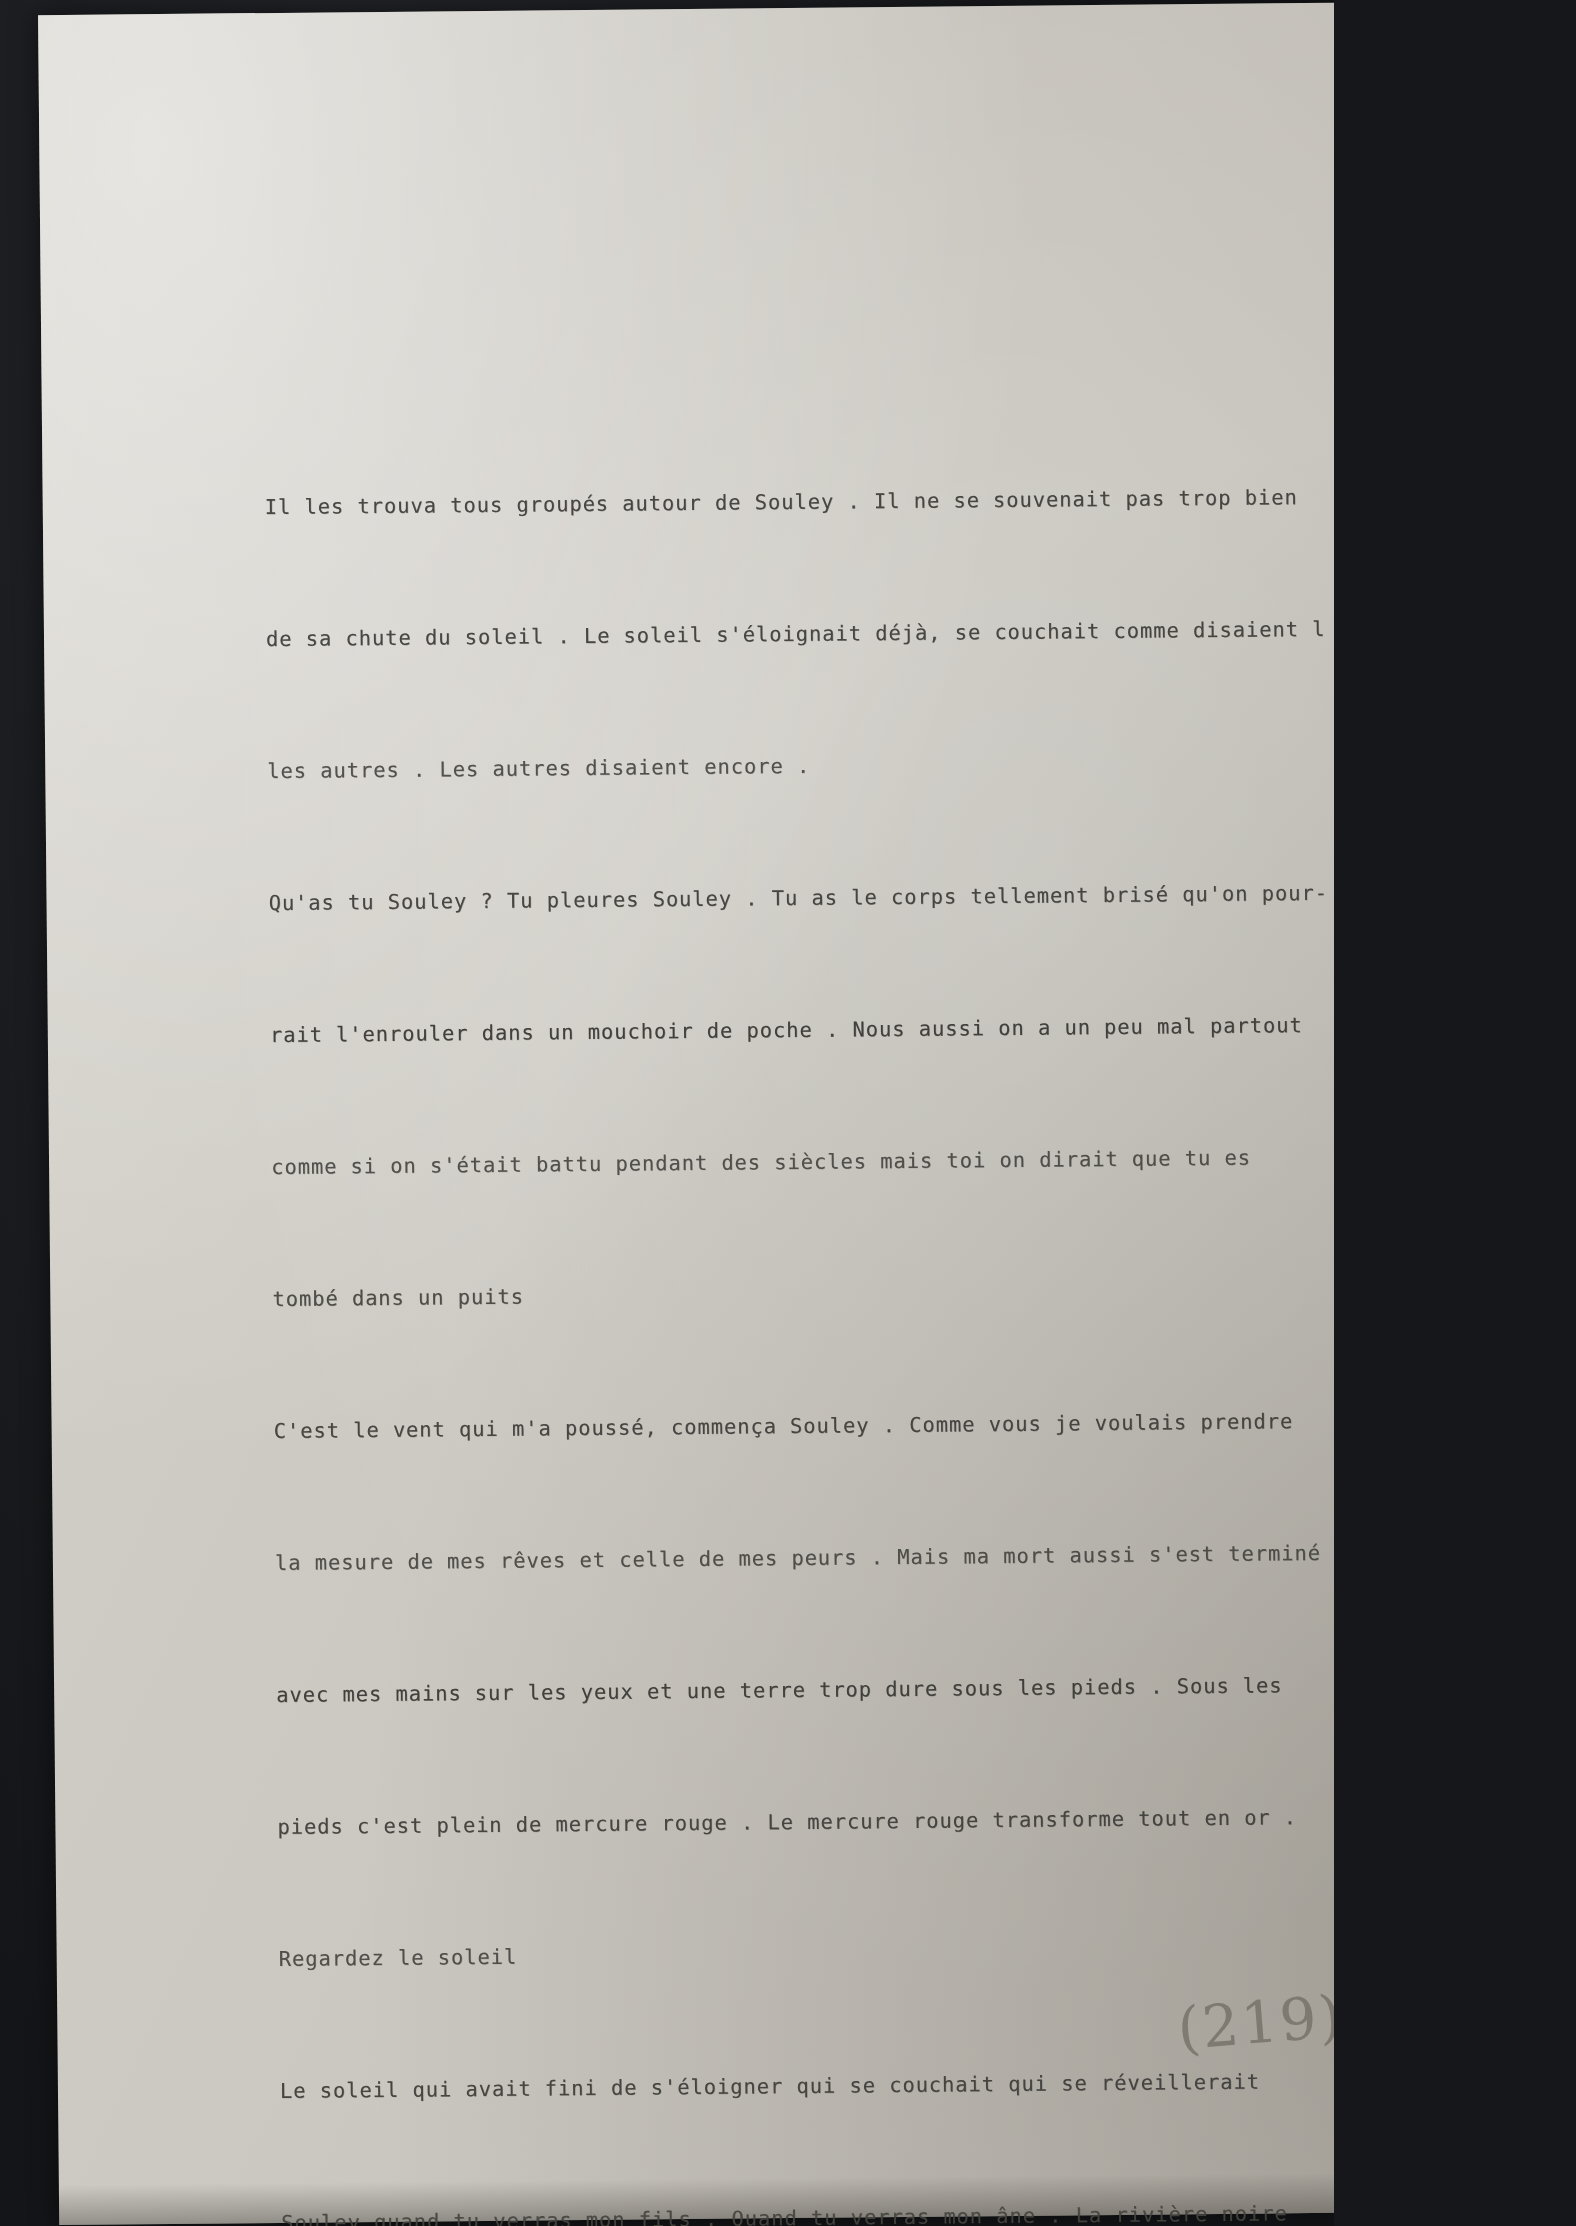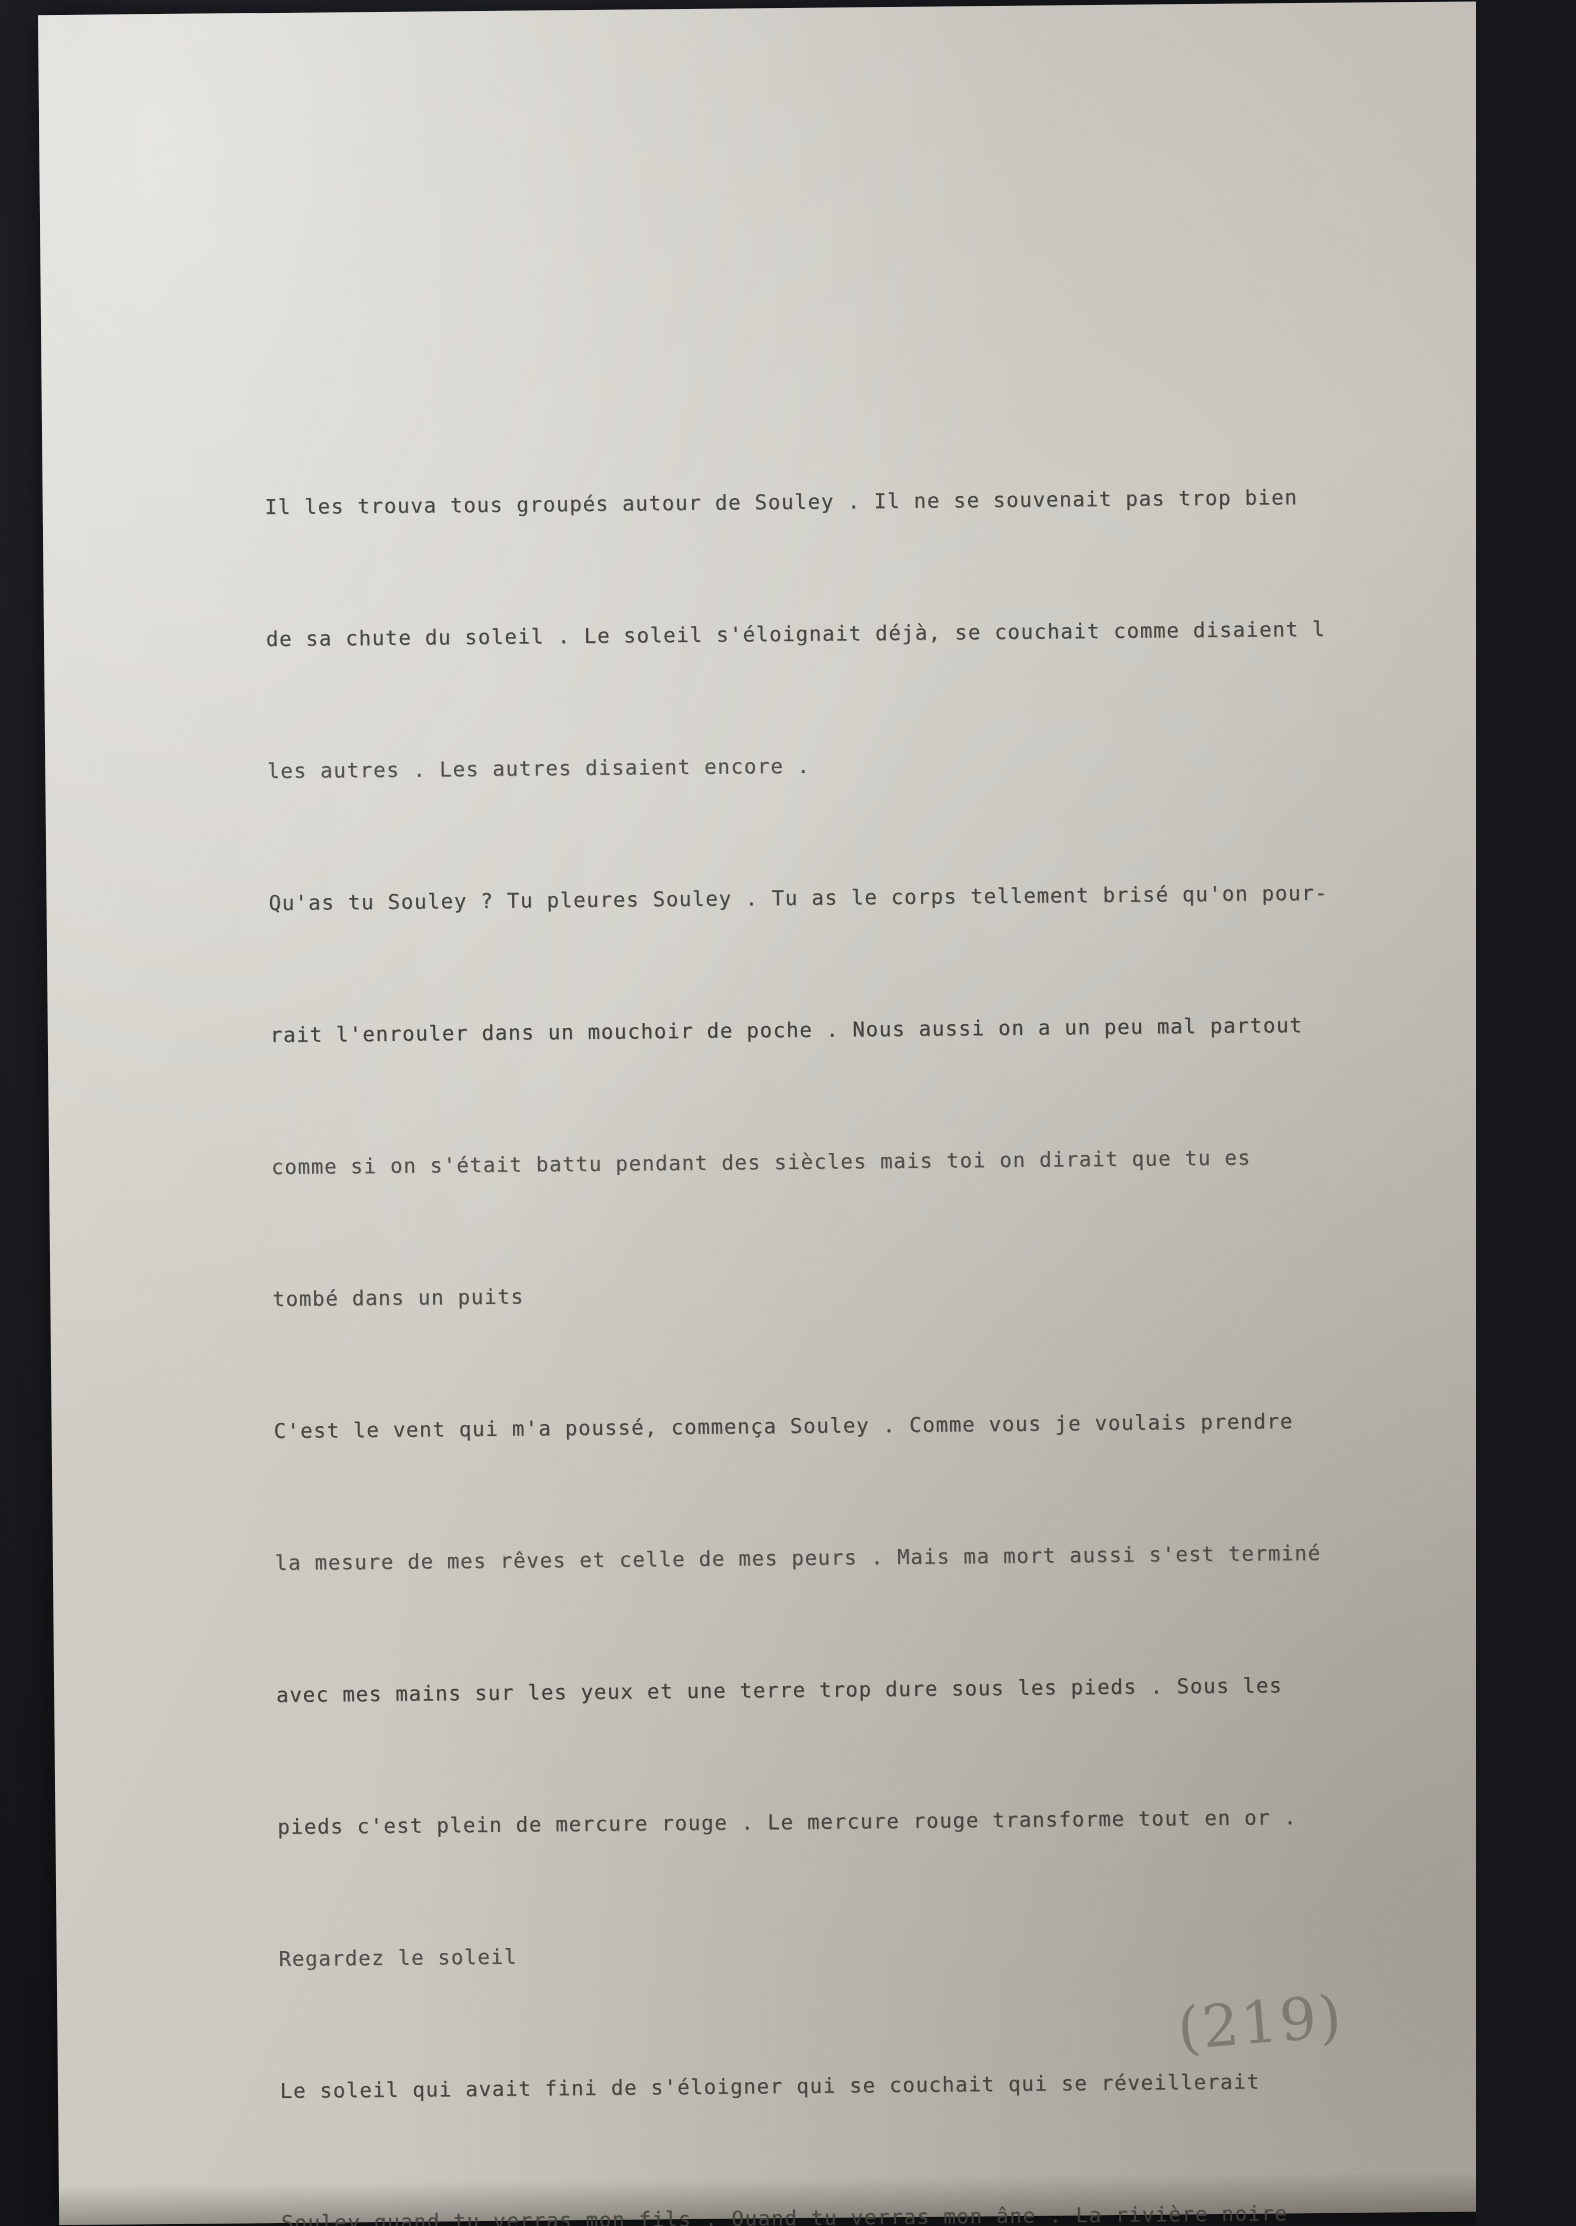--- a/index.html
+++ b/index.html
@@ -2,21 +2,21 @@
 <html><head>
 <meta charset="utf-8">
 <style>
   html, body {
     margin: 0;
     padding: 0;
     background: #15171a;
   }
   #page {
     position: relative;
-    width: 1476px;
+    width: 1334px;
     height: 2226px;
     background: #ef4444;
     overflow: hidden;
     font-family: "DejaVu Sans Mono", monospace;
   }
 
   
   .board {
     position: absolute;
     inset: 0;

